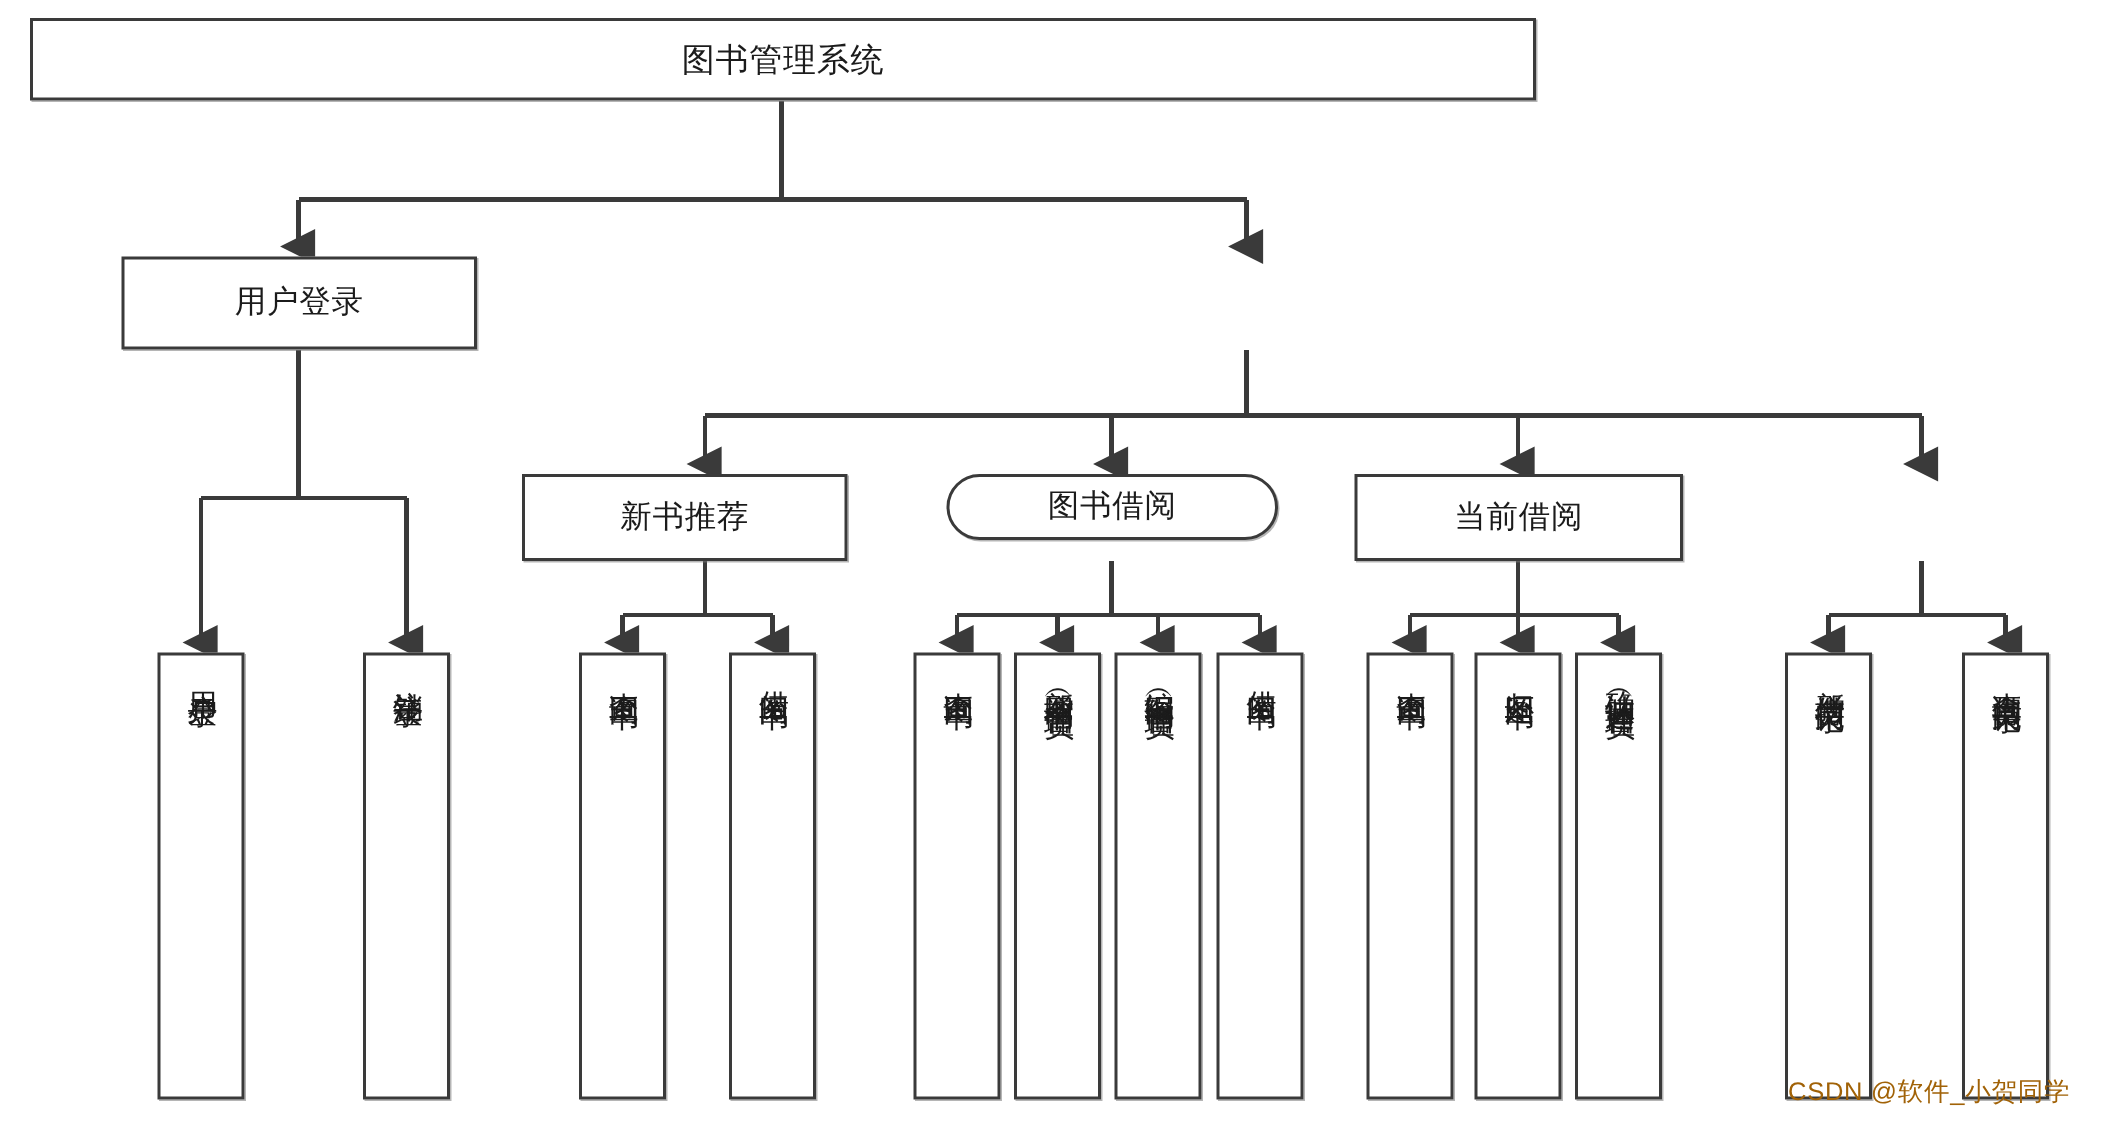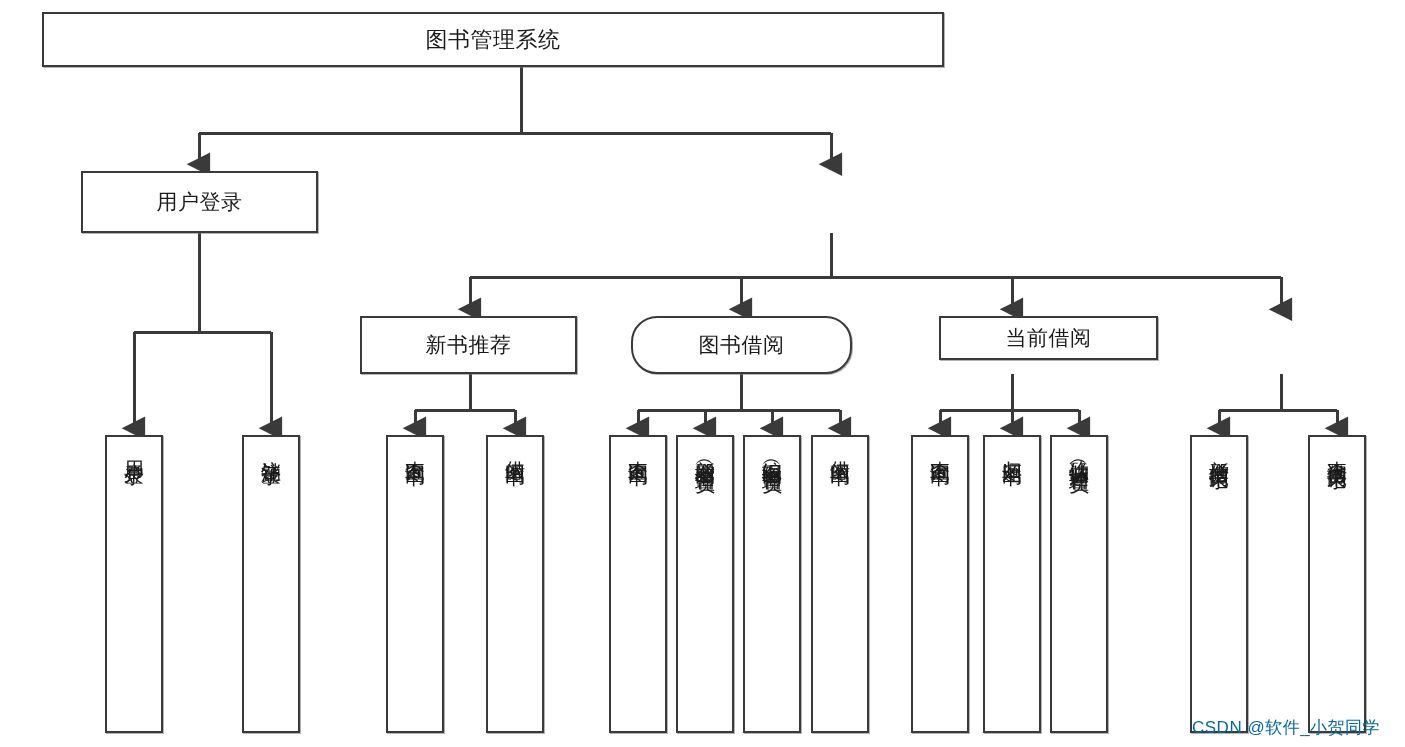--- a/index.html
+++ b/index.html
@@ -61,21 +61,21 @@
     writing-mode: vertical-rl;
     text-orientation: upright;
     font-size: 20px;
     line-height: 1.05;
     letter-spacing: 2px;
     white-space: nowrap;
   }
   .watermark {
     position: absolute;
     font-size: 17px;
-    color: #0369a1;
+    color: #a16207;
     white-space: nowrap;
     letter-spacing: 0.5px;
     user-select: none;
   }
 </style>
 </head>
 <body>
 
 <div id="diagram-root">
 
@@ -124,35 +124,35 @@
       <path d="M1012,410 L1012,428" marker-end="url(#arrowhead)"></path>
       <path d="M1079,410 L1079,428" marker-end="url(#arrowhead)"></path>
 
       <path d="M1281,374 L1281,410"></path>
       <path d="M1219,410 L1337,410"></path>
       <path d="M1219,410 L1219,428" marker-end="url(#arrowhead)"></path>
       <path d="M1337,410 L1337,428" marker-end="url(#arrowhead)"></path>
     </g>
   </svg>
 
-  <div class="node horizontal root" style="left:20px; top:12px; width:902px; height:55px;margin-left:22px;">
+  <div class="node horizontal root" style="left:20px; top:12px; width:1004px; height:55px;">
     <span class="node-label">图书管理系统</span>
   </div>
 
   <div class="node horizontal" style="left:81px; top:171px; width:237px; height:62px;">
     <span class="node-label">用户登录</span>
   </div>
 
-  <div class="node horizontal" style="left:360px; top:316px; width:217px; height:58px;">
+  <div class="node horizontal" style="left:348px; top:316px; width:217px; height:58px;">
     <span class="node-label">新书推荐</span>
   </div>
-  <div class="node horizontal" style="left:631px; top:316px; width:221px; height:58px;border-radius:26px;">
+  <div class="node horizontal" style="left:631px; top:316px; width:221px; height:44px;border-radius:26px;">
     <span class="node-label">图书借阅</span>
   </div>
-  <div class="node horizontal" style="left:903px; top:316px; width:219px; height:44px;margin-left:36px;">
+  <div class="node horizontal" style="left:903px; top:316px; width:219px; height:58px;">
     <span class="node-label">当前借阅</span>
   </div>
 
   <div class="node vertical" style="left:105px; top:435px; width:58px; height:298px;">
     <span class="node-label">用户登录</span>
   </div>
   <div class="node vertical" style="left:242px; top:435px; width:58px; height:298px;">
     <span class="node-label">注销登录</span>
   </div>
   <div class="node vertical" style="left:386px; top:435px; width:58px; height:298px;">

